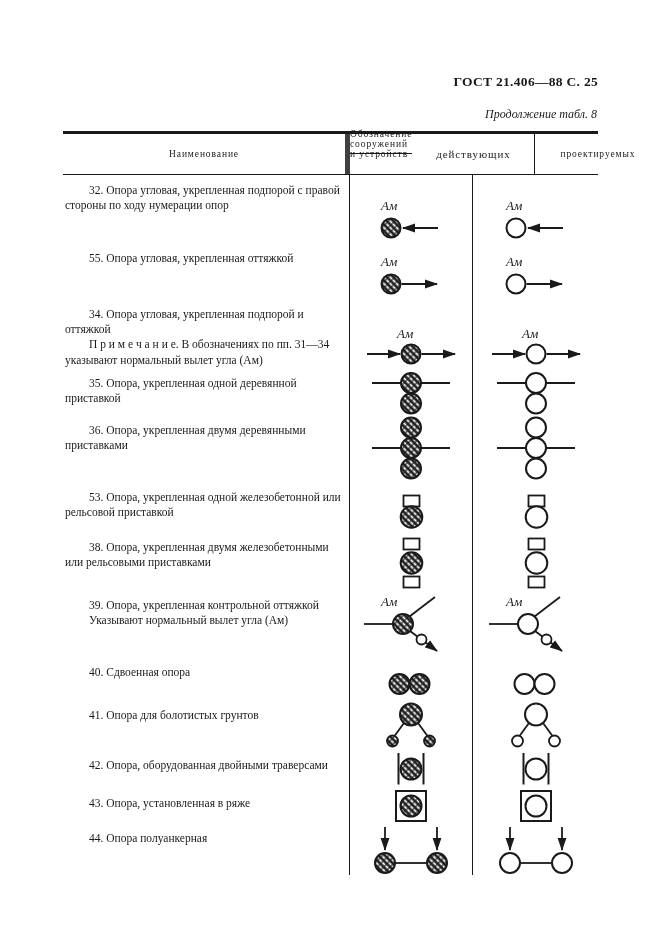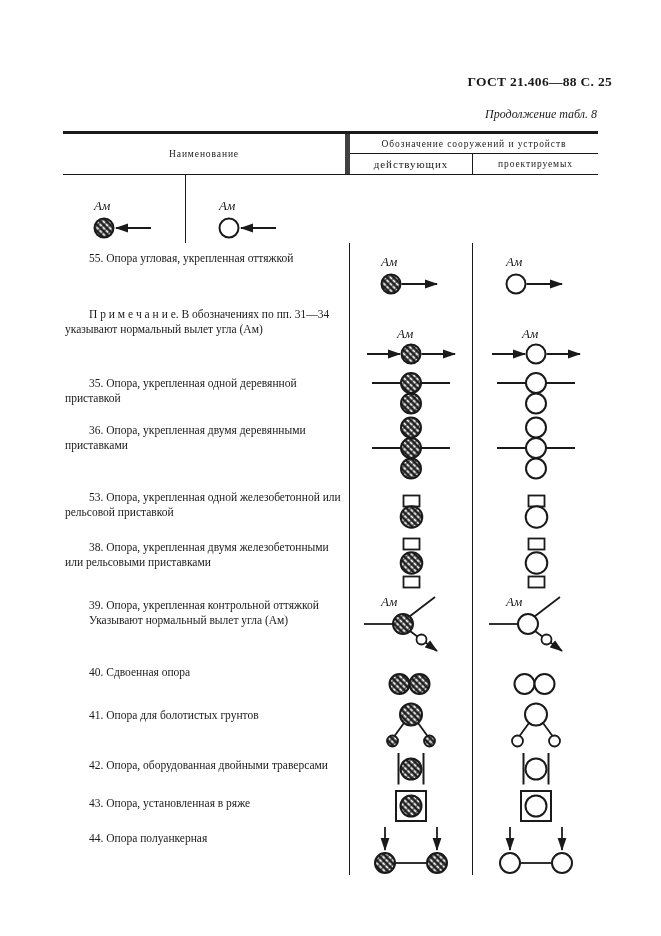--- a/index.html
+++ b/index.html
@@ -1,22 +1,22 @@
 <!DOCTYPE html>
 <html><head>
 <meta charset="utf-8">
 <style>
   html,body{margin:0;padding:0;background:#fff;}
   body{width:661px;height:936px;position:relative;font-family:"Liberation Serif",serif;color:#1a1a1a;}
-  .gost-header{position:absolute;top:74px;right:49px;font-weight:bold;font-size:13.5px;letter-spacing:.3px;}
+  .gost-header{position:absolute;top:74px;right:63px;font-weight:bold;font-size:13.5px;letter-spacing:.3px;}
   .continuation{position:absolute;top:107px;right:64px;font-style:italic;font-size:12px;text-align:center;}
   .tbl{position:absolute;left:63px;top:131px;width:535px;border-top:3px solid #1a1a1a;}
   .thead{display:flex;border-bottom:1.5px solid #1a1a1a;height:41px;box-sizing:border-box;}
   .th-name{width:287px;box-sizing:border-box;border-right:5px solid #404040;display:flex;align-items:center;justify-content:center;font-size:9.5px;letter-spacing:.9px;}
-  .th-right{width:248px;display:flex;flex-direction:column;}
+  .th-right{width:248px;display:flex;flex-direction:row;}
   .th-desig{height:19px;border-bottom:1px solid #1a1a1a;display:flex;align-items:center;justify-content:center;font-size:9.5px;letter-spacing:.9px;}
   .th-sub{display:flex;flex:1;}
   .th-exist{width:123px;box-sizing:border-box;border-right:1px solid #1a1a1a;display:flex;align-items:center;justify-content:center;font-size:11px;letter-spacing:.9px;}
   .th-plan{width:125px;display:flex;align-items:center;justify-content:center;font-size:9.5px;letter-spacing:.9px;}
   .row{display:flex;}
   .cell-name{width:287px;box-sizing:border-box;border-right:1px solid #1a1a1a;padding:8px 8px 0 2px;font-size:11.5px;line-height:1.32;}
   .cell-name p{margin:0;text-indent:24px;}
   .cell-sym{width:123px;box-sizing:border-box;border-right:1px solid #1a1a1a;display:flex;align-items:flex-end;justify-content:center;}
   .cell-sym.last{width:125px;border-right:none;}
   svg{overflow:visible;}
@@ -48,20 +48,23 @@
     <div class="th-right">
       <div class="th-desig">Обозначение сооружений и устройств</div>
       <div class="th-sub">
         <div class="th-exist">действующих</div>
         <div class="th-plan">проектируемых</div>
       </div>
     </div>
   </div>
 
   <div class="row" style="min-height:68px">
+    <div class="cell-name">
+        <p>32. Опора угловая, укрепленная подпорой с правой стороны по ходу нумерации опор</p>
+      </div>
     <div class="cell-sym">
       <svg width="86" height="46">
         <text x="13" y="13">Ам</text>
         <line x1="70" y1="31" x2="35" y2="31" stroke-width="1.8" marker-end="url(#arr)"></line>
         <circle cx="23" cy="31" r="9.5" stroke-width="2" fill="url(#hatch)"></circle>
       </svg>
     </div>
     <div class="cell-sym last">
       <svg width="86" height="46">
         <text x="13" y="13">Ам</text>
@@ -86,20 +89,21 @@
       <svg width="86" height="46">
         <text x="13" y="13">Ам</text>
         <circle cx="23" cy="31" r="9.5" stroke-width="2" fill="#ffffff"></circle>
         <line x1="33.5" y1="31" x2="69" y2="31" stroke-width="1.8" marker-end="url(#arr)"></line>
       </svg>
     </div>
   </div>
 
   <div class="row" style="min-height:69px">
     <div class="cell-name">
+      <p>34. Опора угловая, укрепленная подпорой и оттяжкой</p>
       <p>П р и м е ч а н и е. В обозначениях по пп. 31—34 указывают нормальный вылет угла (Ам)</p>
     </div>
     <div class="cell-sym">
       <svg width="104" height="42">
         <text x="38" y="12">Ам</text>
         <line x1="8" y1="28" x2="41" y2="28" stroke-width="1.8" marker-end="url(#arr)"></line>
         <line x1="62.5" y1="28" x2="96" y2="28" stroke-width="1.8" marker-end="url(#arr)"></line>
         <circle cx="52" cy="28" r="9.5" stroke-width="2" fill="url(#hatch)"></circle>
       </svg>
     </div>

